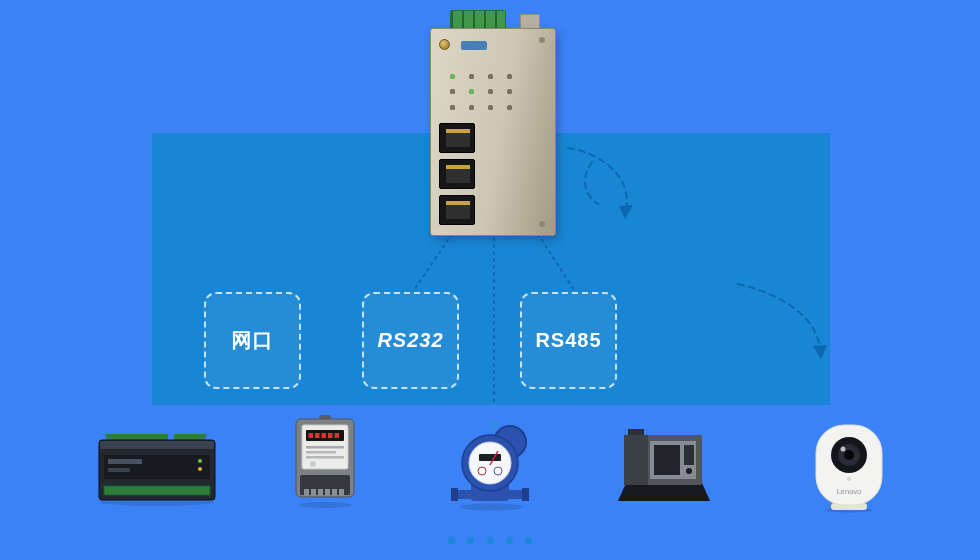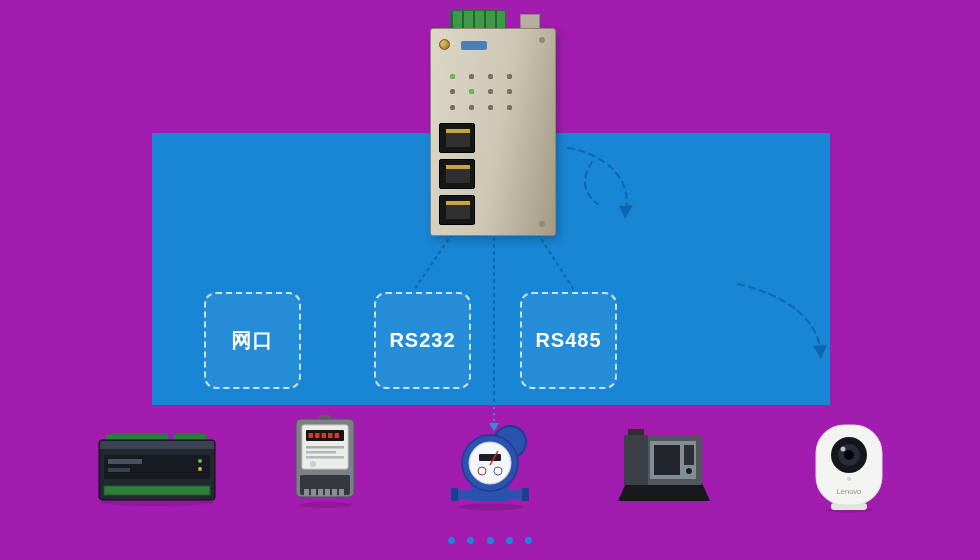--- a/index.html
+++ b/index.html
@@ -1,30 +1,30 @@
 <!DOCTYPE html>
 <html><head>
 <meta charset="utf-8">
 <style>
   * { margin:0; padding:0; box-sizing:border-box; }
   html,body { width:980px; height:560px; background:#fff;
     font-family:"Liberation Sans","DejaVu Sans",sans-serif; overflow:hidden; }
-  .stage { position:relative; width:980px; height:560px; background:#a21caf;padding-left:41px; }
+  .stage { position:relative; width:980px; height:560px; background:#3b82f6;padding-left:41px; }
 
   
   .band { position:absolute; left:152px; top:133px; width:678px; height:272px; background:#1886d5; }
 
   
   .lines { position:absolute; left:0; top:0; width:980px; height:560px; pointer-events:none; }
 
   
   .iface-box { position:absolute; top:292px; width:97px; height:97px;
     border:2px dashed rgba(255,255,255,.75); border-radius:12px;
     background:rgba(255,255,255,.06); display:flex; align-items:center; justify-content:center; }
-  .box-1 { left:204px; } .box-2 { left:374px; } .box-3 { left:520px;text-align:center; } .box-4 { left:684px; }
+  .box-1 { left:204px; } .box-2 { left:362px;font-style:italic; } .box-3 { left:520px;text-align:center; } .box-4 { left:684px; }
   .iface-label { color:#fff; font-size:20px; font-weight:bold; letter-spacing:1px; }
 
   
   .router { position:absolute; left:430px; top:10px; width:126px; height:226px; }
   .r-tab { position:absolute; top:4px; right:16px; width:20px; height:18px;
     background:#b6b0a0; border:1px solid #918b7a; }
   .r-terminal { position:absolute; top:0; left:20px; width:56px; height:20px;
     background:#3e9a4a; border:1px solid #2a6f35; border-radius:2px;
     background-image:repeating-linear-gradient(90deg, rgba(0,0,0,.35) 0 2px, transparent 2px 11px); }
   .r-body { position:absolute; top:18px; left:0; width:126px; height:208px;

